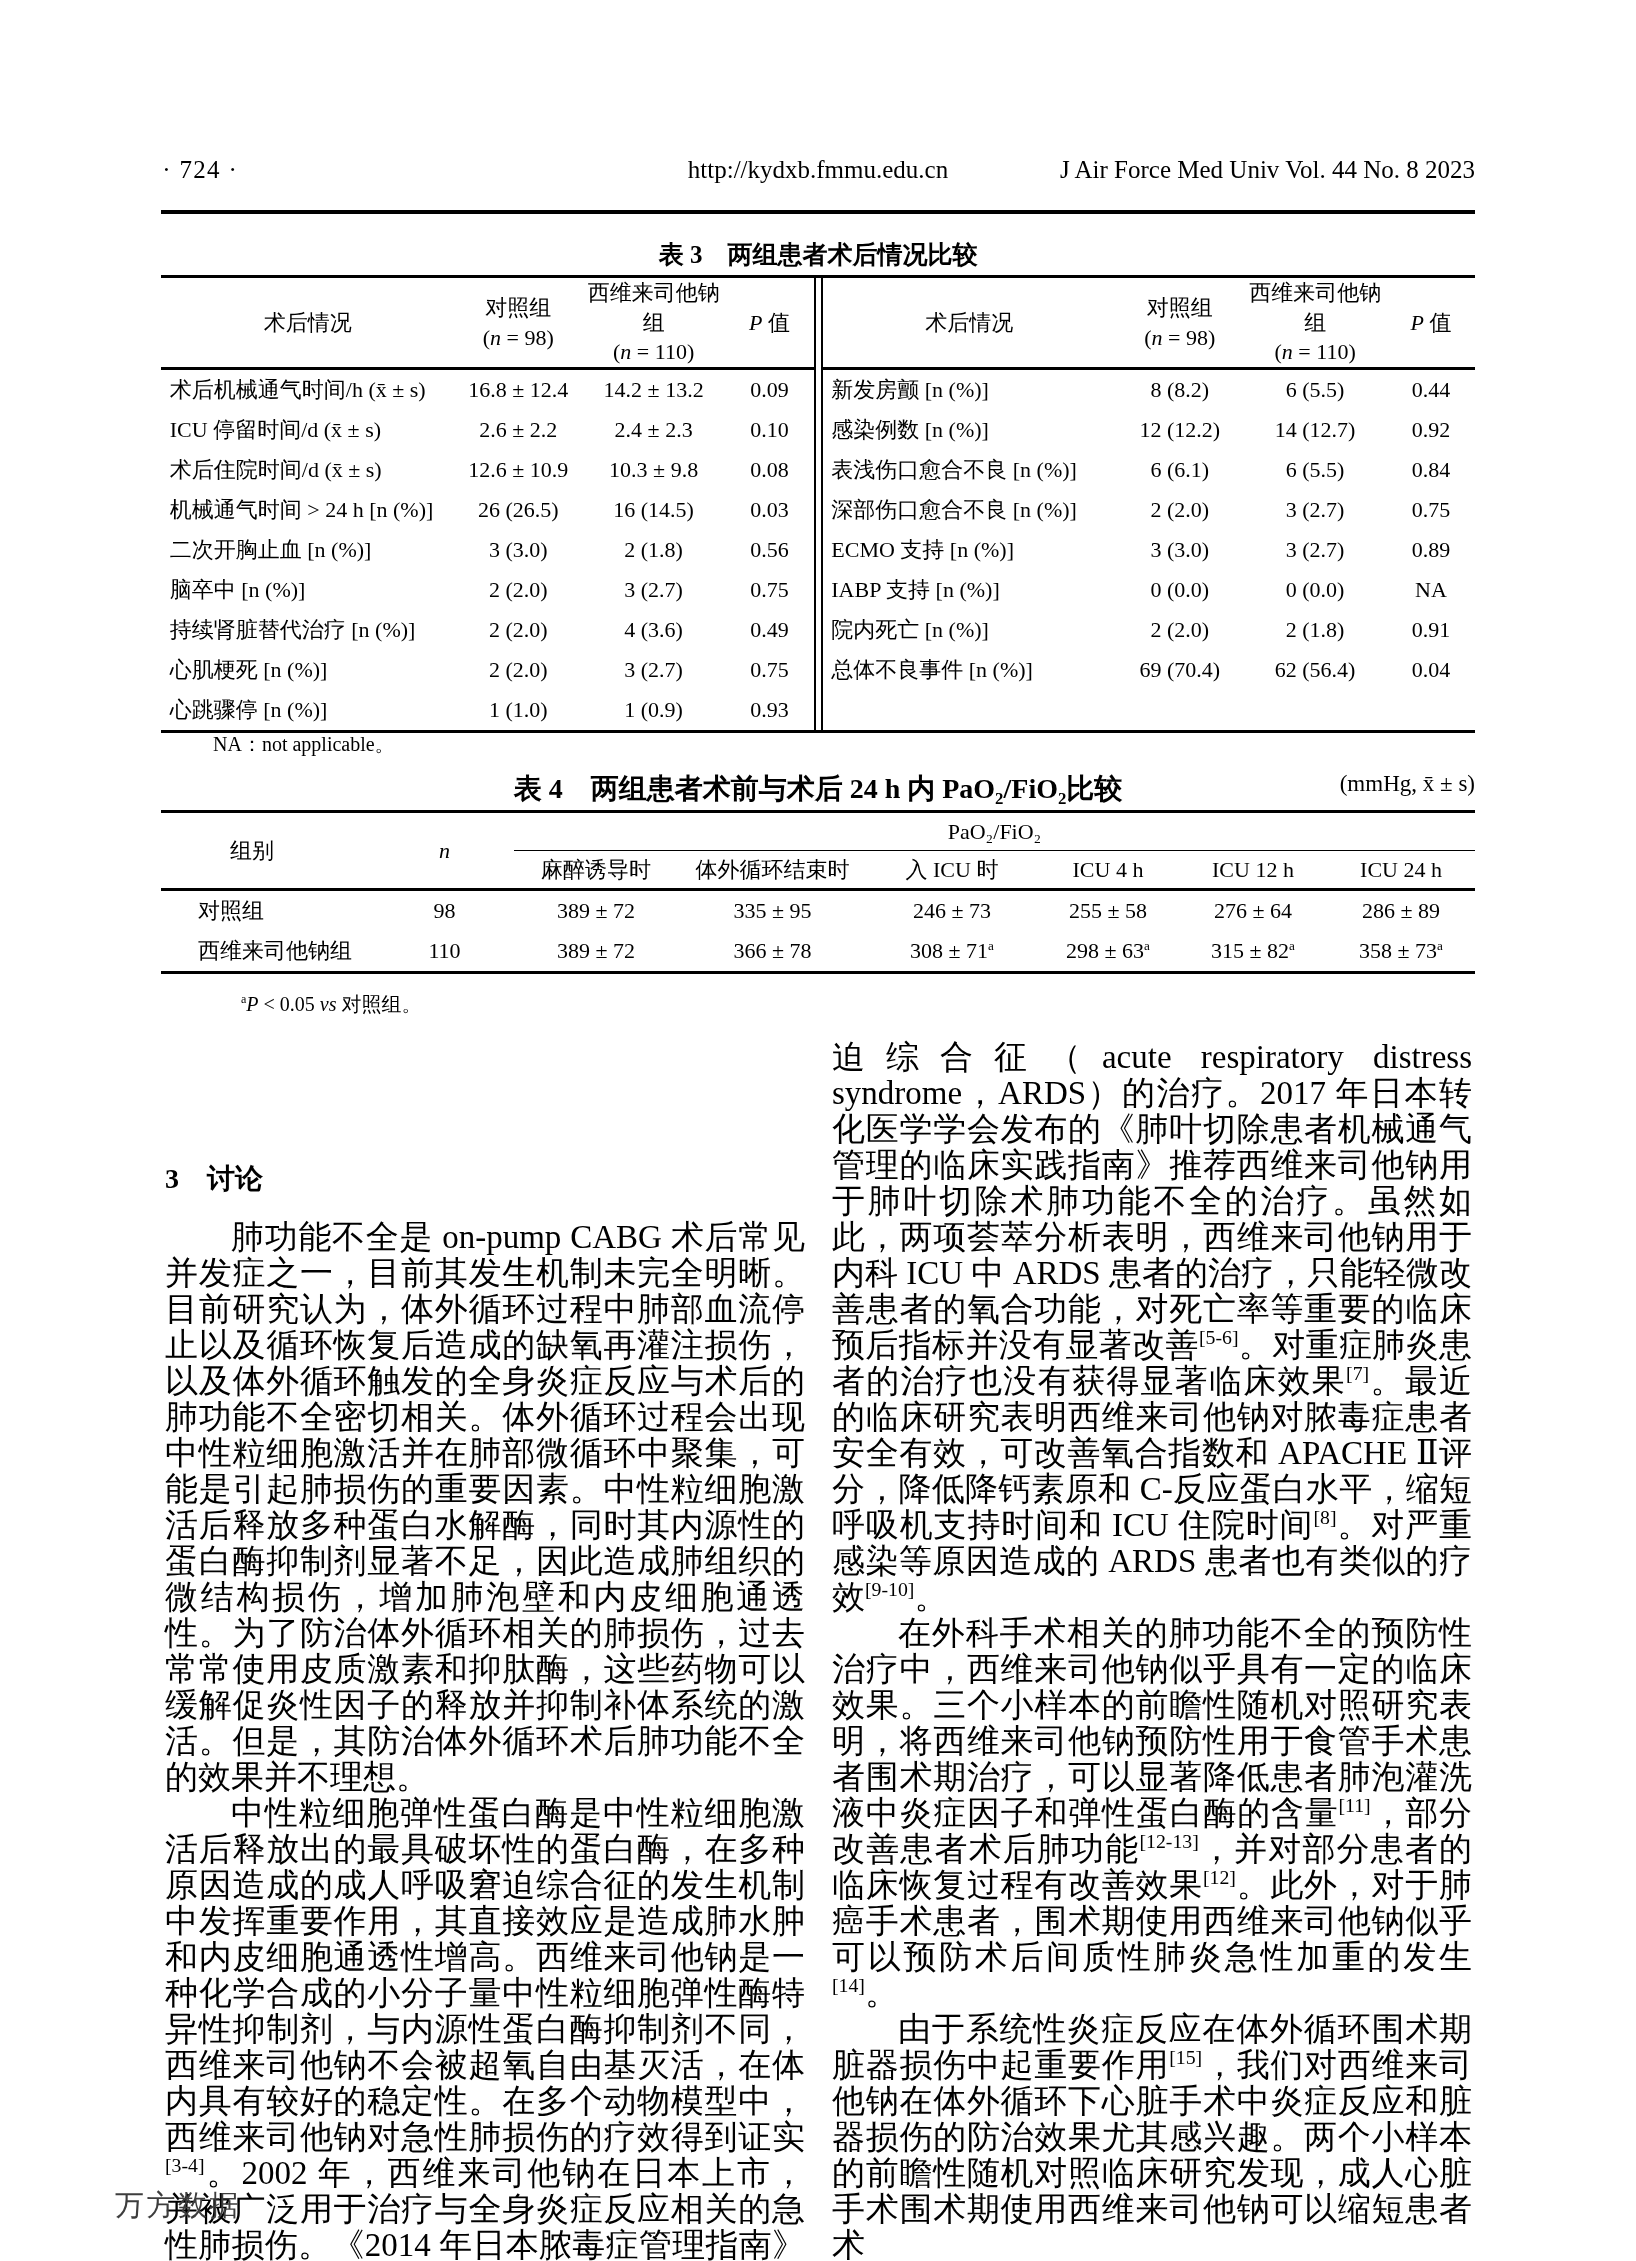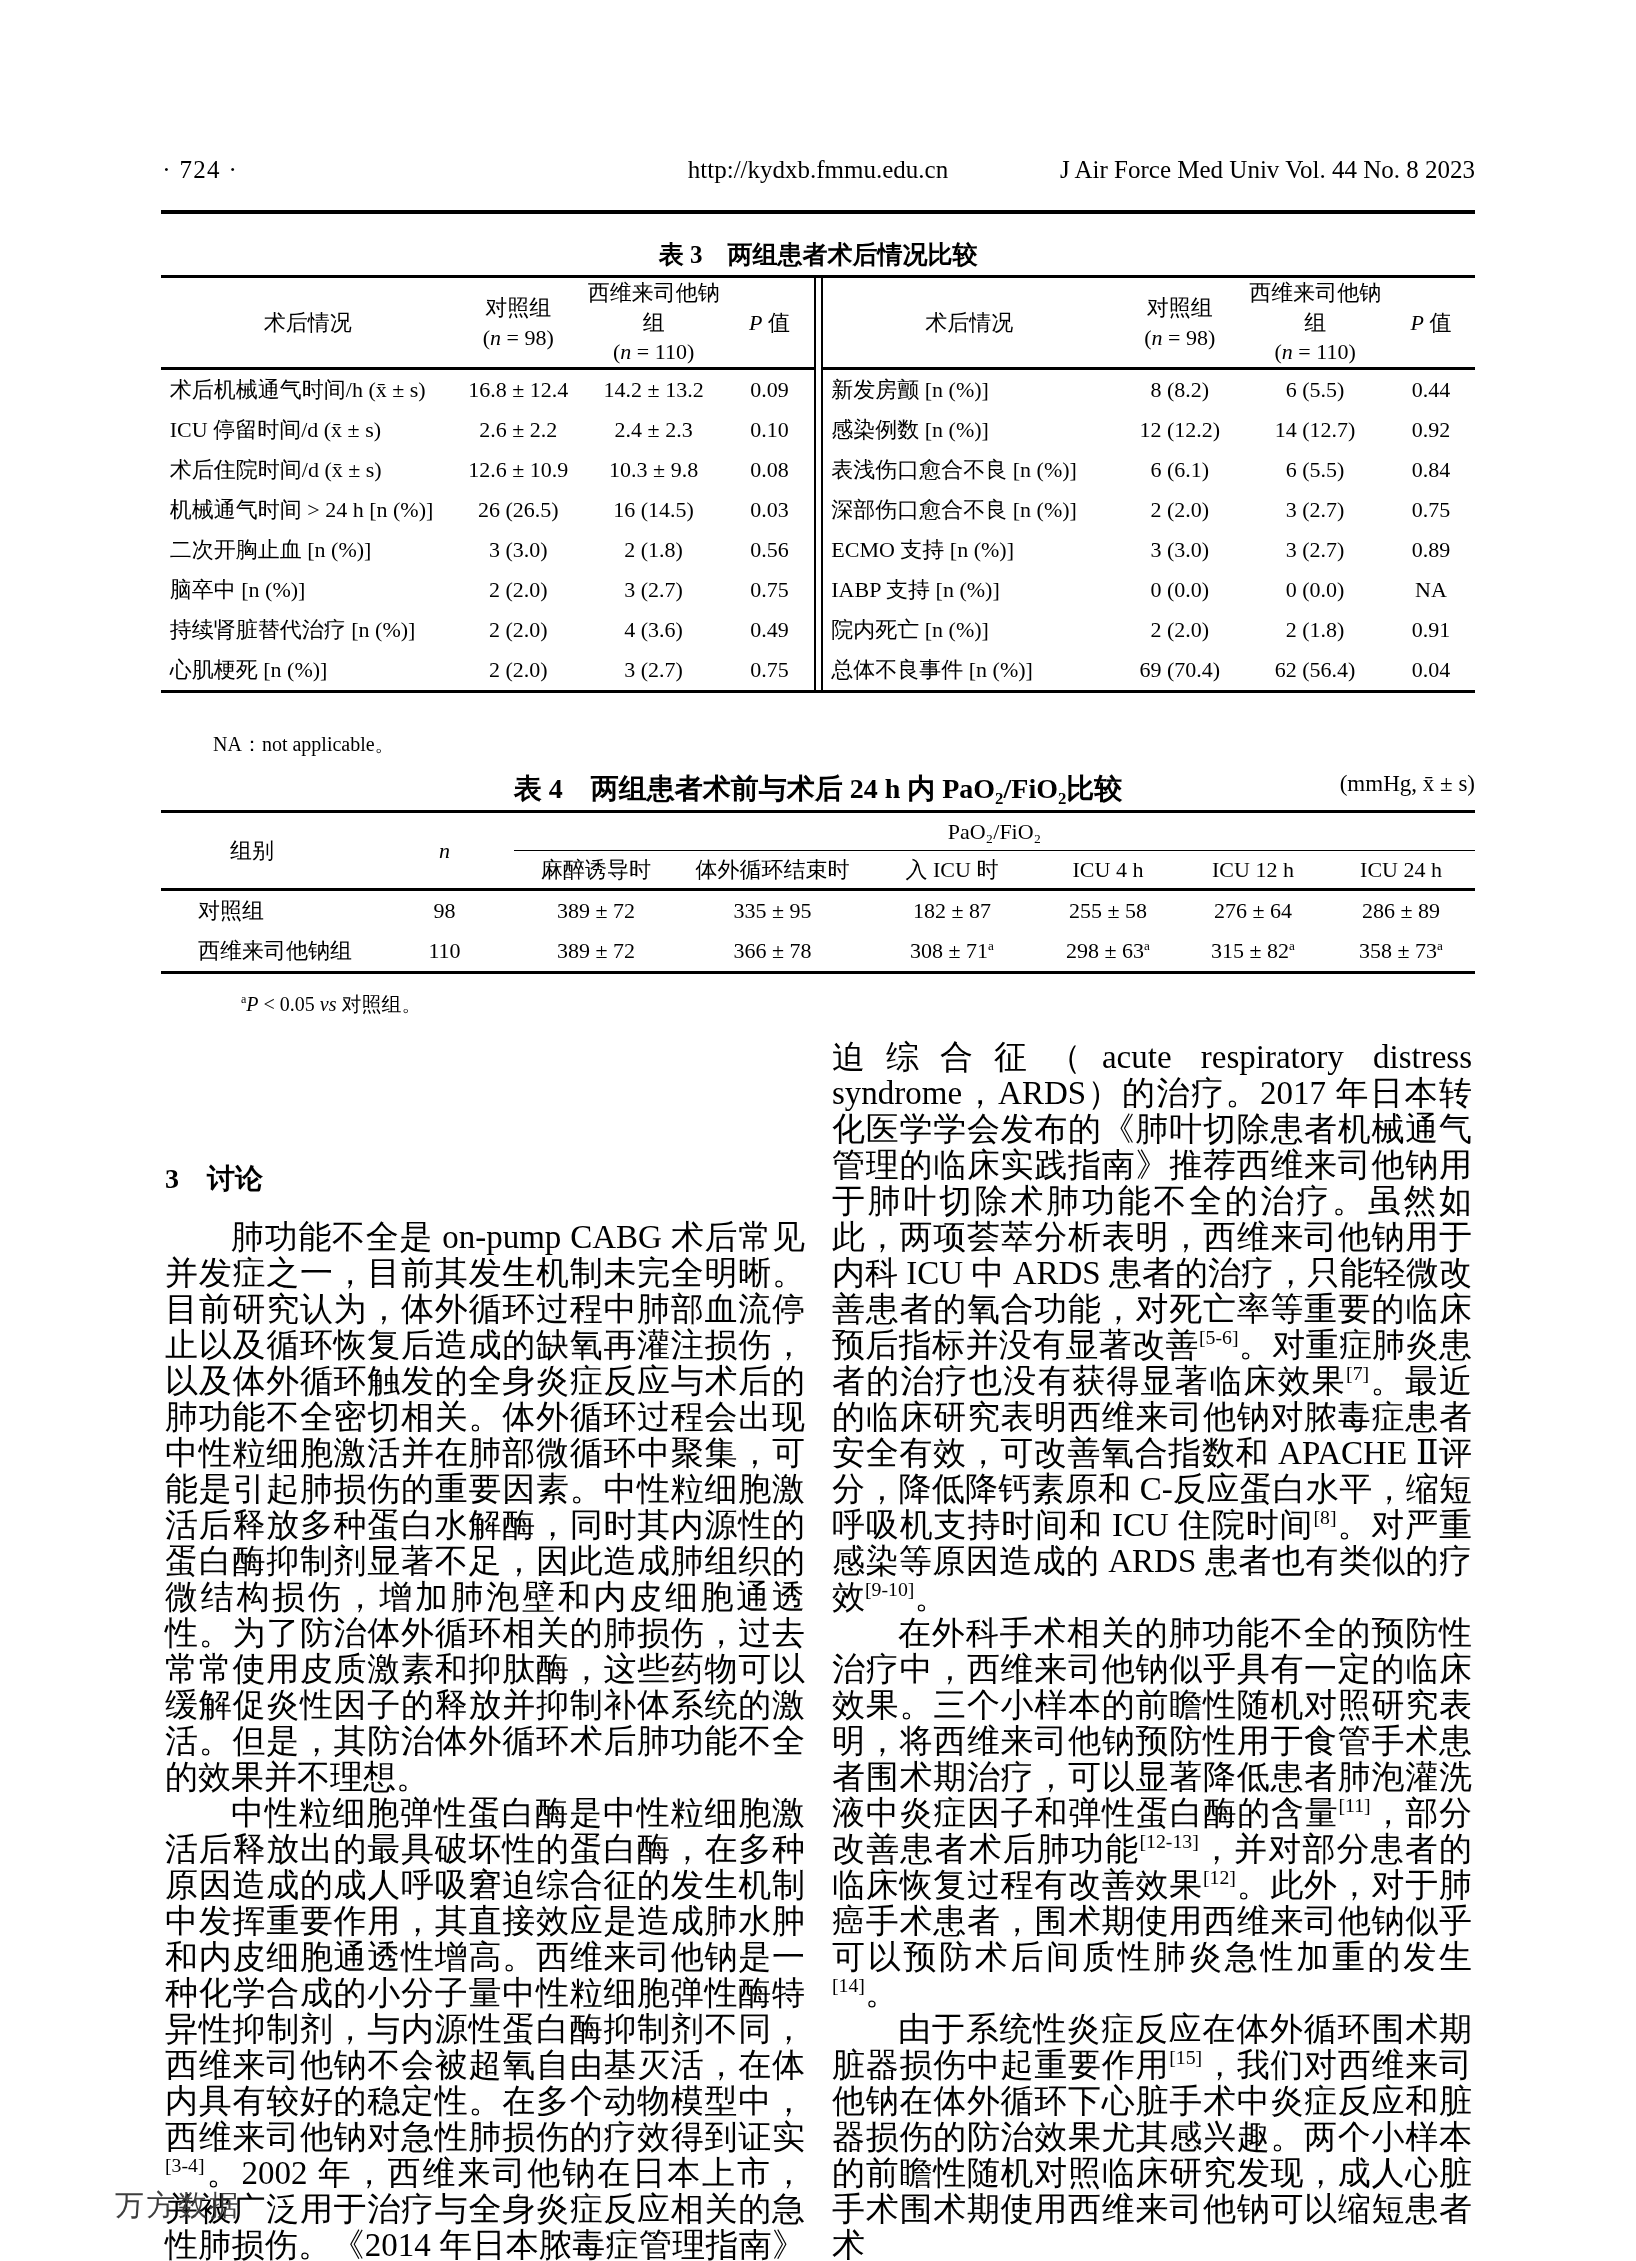--- a/index.html
+++ b/index.html
@@ -142,20 +142,26 @@
             <td class="lbl">持续肾脏替代治疗 [n (%)]</td>
             <td>2 (2.0)</td>
             <td>4 (3.6)</td>
             <td>0.49</td>
           </tr>
         <tr>
             <td class="lbl">心肌梗死 [n (%)]</td>
             <td>2 (2.0)</td>
             <td>3 (2.7)</td>
             <td>0.75</td>
+          </tr>
+        <tr>
+            <td class="lbl">心跳骤停 [n (%)]</td>
+            <td>1 (1.0)</td>
+            <td>1 (0.9)</td>
+            <td>0.93</td>
           </tr>
       </tbody>
     </table>
   </div>
   <div class="t3divider"></div>
   <div class="t3half">
     <table class="t3">
       <colgroup>
           <col class="c-label">
           <col class="c-g1">
@@ -262,21 +268,21 @@
       <th class="sub">ICU 12 h</th>
       <th class="sub">ICU 24 h</th>
     </tr>
   </thead>
   <tbody>
     <tr>
       <td class="rowhead" style="padding-left:37px;">对照组</td>
       <td>98</td>
       <td><span>389 ± 72</span></td>
       <td><span>335 ± 95</span></td>
-      <td><span>182 ± 87</span></td>
+      <td><span>246 ± 73</span></td>
       <td><span>255 ± 58</span></td>
       <td><span>276 ± 64</span></td>
       <td><span>286 ± 89</span></td>
     </tr>
     <tr>
       <td class="rowhead" style="padding-left:37px;">西维来司他钠组</td>
       <td>110</td>
       <td><span>389 ± 72</span></td>
       <td><span>366 ± 78</span></td>
       <td><span>308 ± 71</span><sup>a</sup></td>

